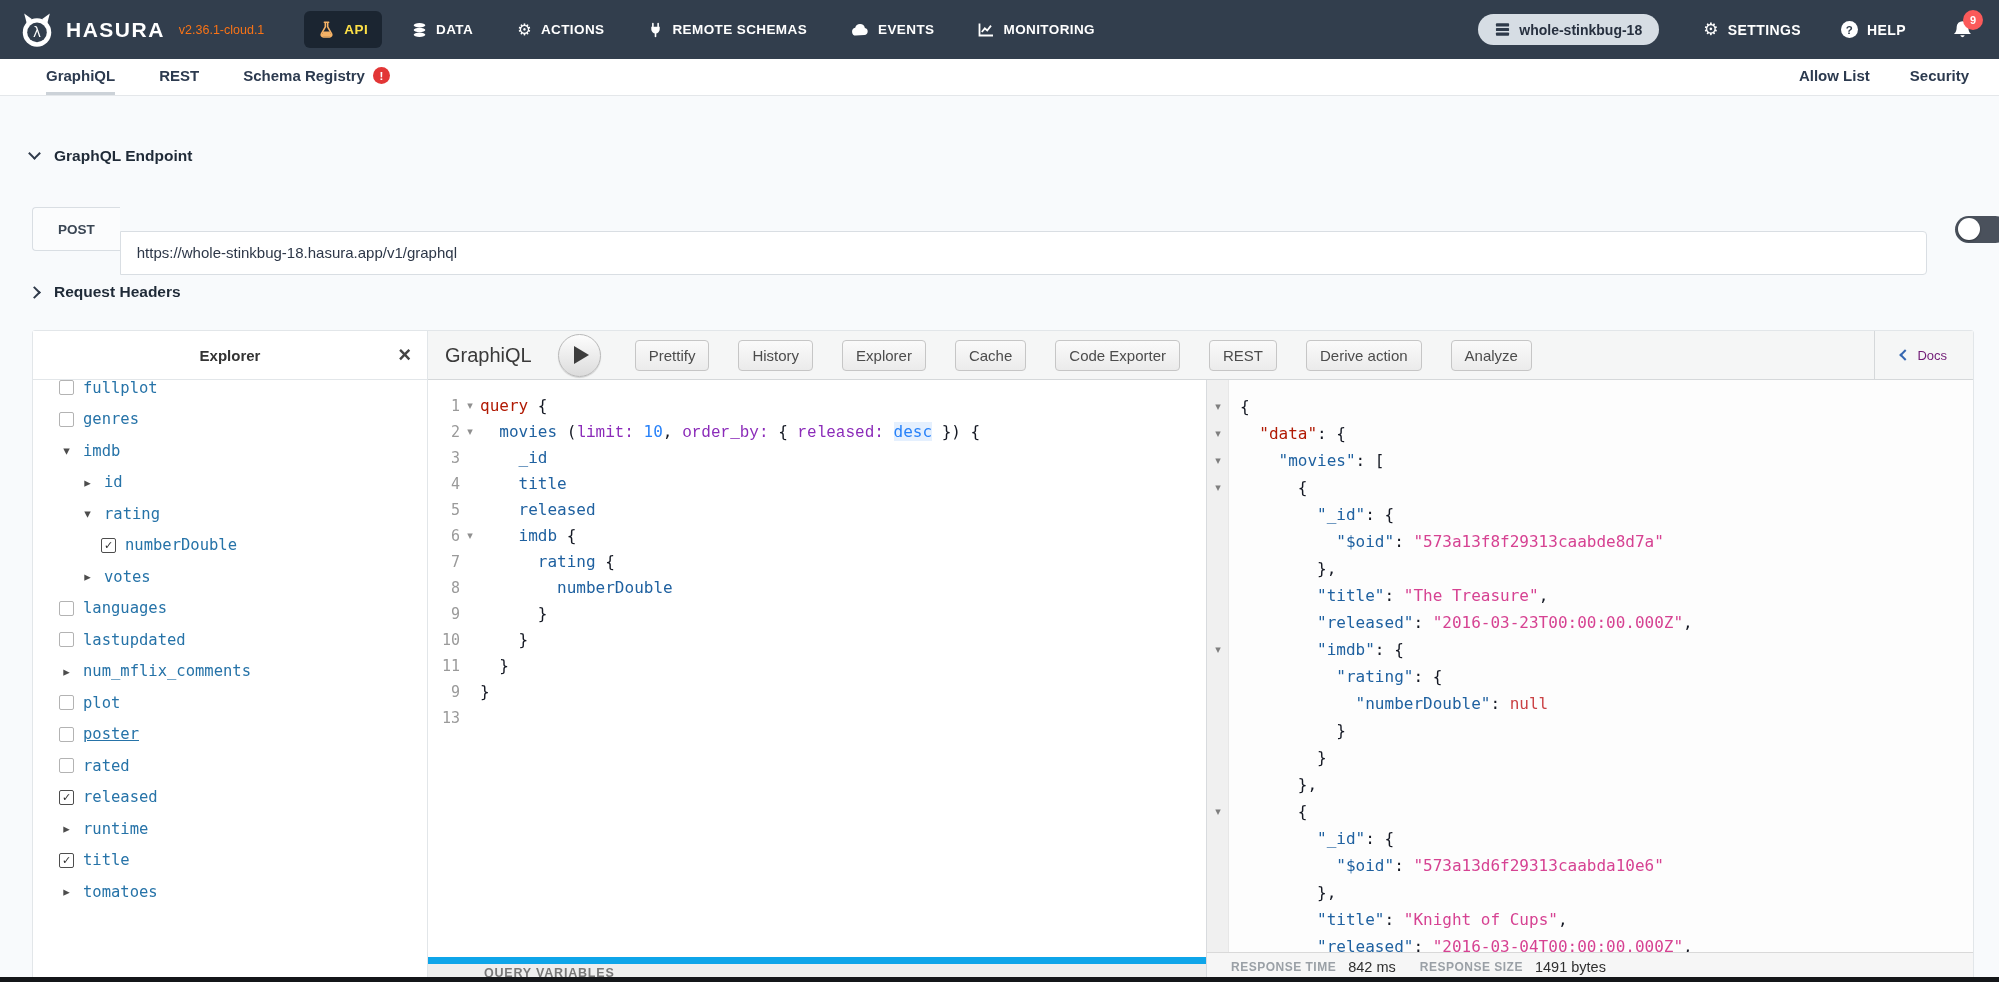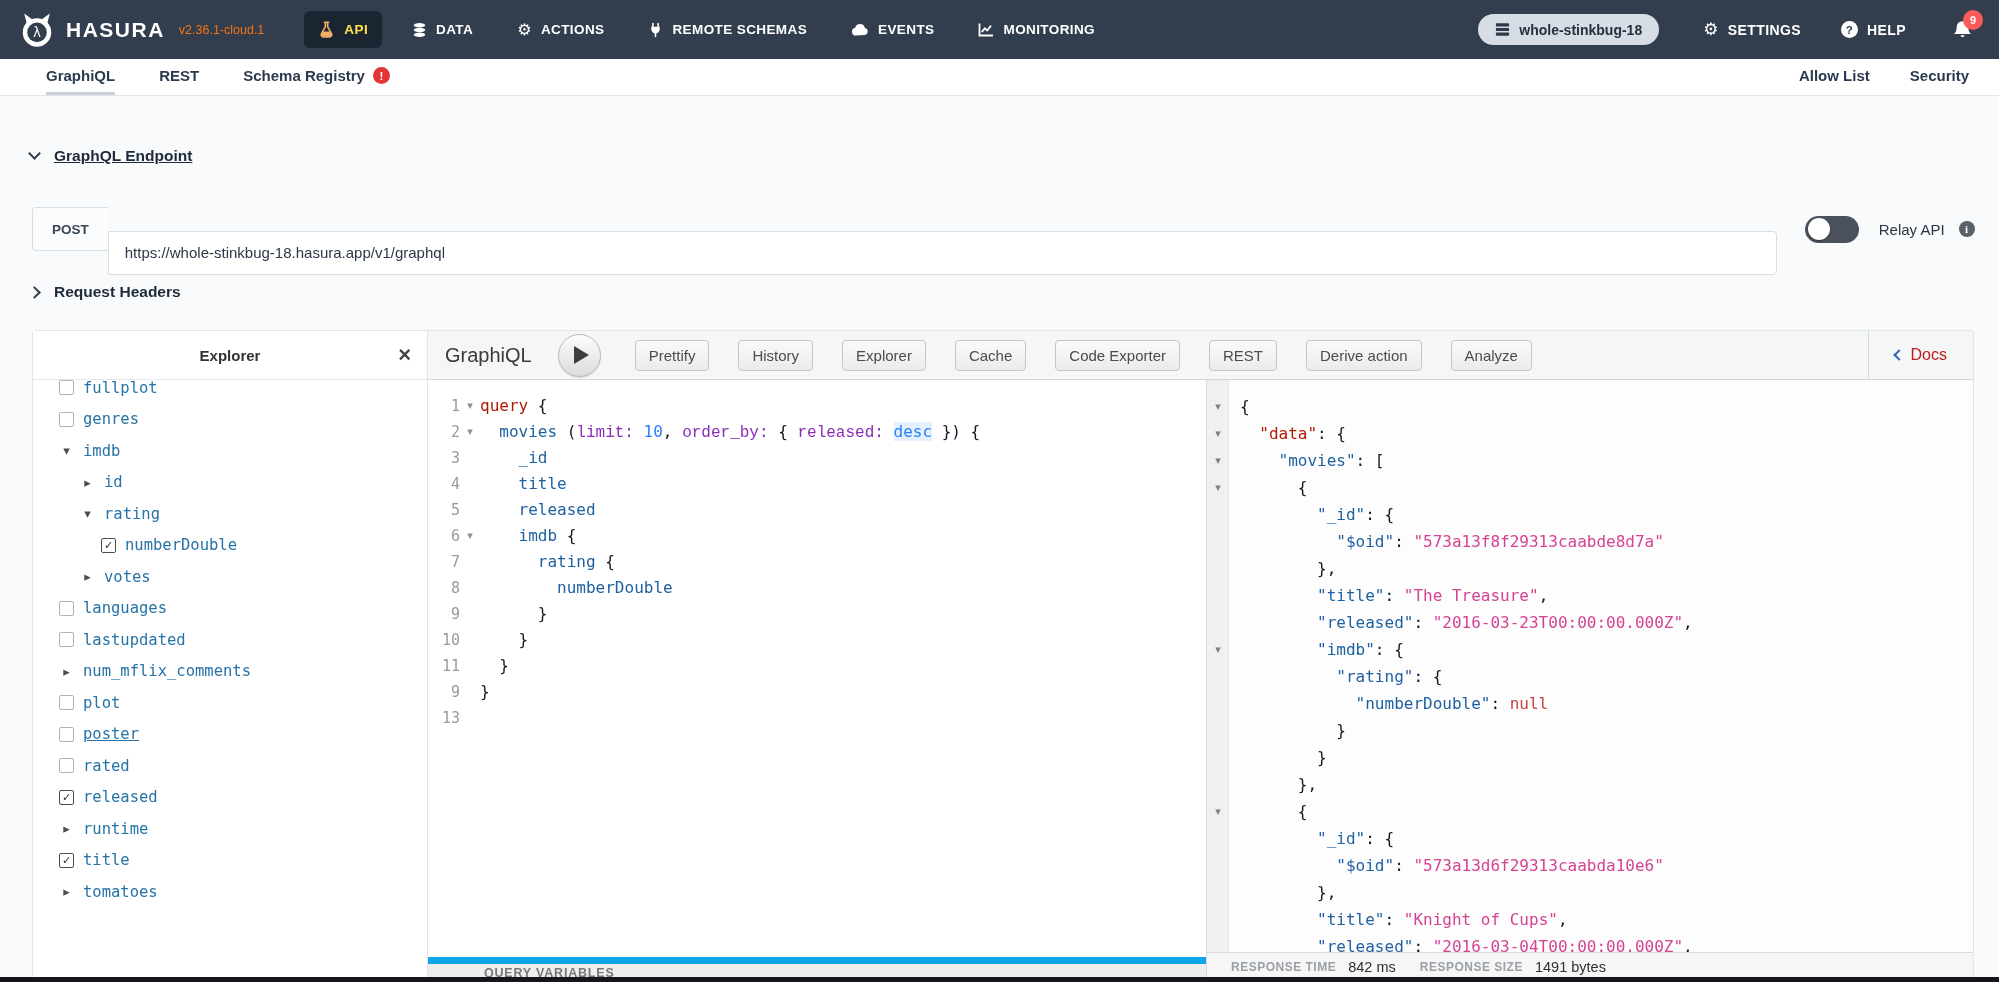--- a/index.html
+++ b/index.html
@@ -53,27 +53,27 @@
   .tab-badge { width:17px; height:17px; border-radius:50%; background:#e23636; color:#fff;
     font-size:11.5px; font-weight:700; display:flex; align-items:center; justify-content:center; }
   .tabs-right { margin-left:auto; display:flex; align-items:center; }
   .tabs-right .tab { margin-right:0; margin-left:40px; }
   
   .section-head { position:absolute; display:flex; align-items:center; gap:15px;
     font-size:15.5px; font-weight:700; color:#1f2a37; cursor:pointer; }
   .chev { width:9px; height:9px; border-right:2.4px solid #2f3a4a; border-bottom:2.4px solid #2f3a4a; flex:none; }
   .chev.down { transform:rotate(45deg); margin-top:-5px; }
   .chev.right { transform:rotate(-45deg); }
-  #endpoint-head { left:30px; top:147px;text-decoration:underline; }
+  #endpoint-head { left:30px; top:147px; }
   #reqheaders-head { left:30px; top:283px; }
   .post-row { position:absolute; left:32px; top:207px; right:20px; height:44px; display:flex; align-items:center; }
-  .method-box { height:44px; display:flex; align-items:center; padding:0 19px;
+  .method-box { height:44px; display:flex; align-items:center; padding:0 25px;
     border:1px solid #d9dee3; border-right:none; border-radius:4px 0 0 4px; background:#fbfcfd;
     font-size:13.5px; font-weight:700; color:#3a4654; }
-  .url-field { height:44px; width:1669px; flex:none; display:flex; align-items:center; padding:0 16px;
+  .url-field { height:44px; width:1807px; flex:none; display:flex; align-items:center; padding:0 16px;
     border:1px solid #d9dee3; border-radius:0 4px 4px 0; background:#fff; font-size:15px; color:#2d3748;margin-top:47px; }
   .toggle { width:54px; height:27px; border-radius:14px; background:#4a515c; position:relative;
     margin-left:28px; flex:none; cursor:pointer; }
   .knob { position:absolute; left:3px; top:2.5px; width:22px; height:22px; border-radius:50%;
     background:#fff; box-shadow:0 1px 2px rgba(0,0,0,.35); }
   .relay-label { margin-left:20px; font-size:15px; color:#2c3644; }
   .info-i { width:16px; height:16px; border-radius:50%; background:#5a616b; color:#fff; font-size:11px;
     font-weight:700; display:flex; align-items:center; justify-content:center; margin-left:14px;
     font-family:"Liberation Serif",serif; }
   
@@ -112,21 +112,21 @@
   .play-btn { width:43px; height:43px; border-radius:50%; border:1px solid #b9b9b9; flex:none;
     background:linear-gradient(#fdfdfd,#dcdcdc); box-shadow:0 1px 1px rgba(0,0,0,.15);
     display:flex; align-items:center; justify-content:center; margin-right:34px; cursor:pointer; }
   .play-tri { width:0; height:0; border-left:15px solid #3d3d3d; border-top:9px solid transparent;
     border-bottom:9px solid transparent; margin-left:5px; }
   .tb-btns { display:flex; align-items:center; }
   .tb-btn { height:31px; padding:0 13px; margin-right:29px; border:1px solid #c6c6c6; border-radius:4px;
     background:linear-gradient(#fafafa,#ebebeb); font-size:15px; color:#4c4c4c; cursor:pointer;
     font-family:"Liberation Sans","DejaVu Sans",sans-serif; display:flex; align-items:center; }
   .docs-btn { margin-left:auto; height:100%; border-left:1px solid #d5d8da; display:flex;
-    align-items:center; gap:8px; padding:0 26px; color:#b91c1c; font-size:16px; cursor:pointer; }
+    align-items:center; gap:8px; padding:0 26px; color:#701a75; font-size:13px; cursor:pointer; }
   .docs-chev { width:8px; height:8px; border-left:2.6px solid #3667b1; border-bottom:2.6px solid #3667b1;
     transform:rotate(45deg); }
   
   .editor { position:absolute; left:395px; top:49px; width:778px; bottom:0; background:#fff; }
   .code-area { position:absolute; left:0; right:0; top:0; bottom:24px; overflow:hidden; padding-top:13px; }
   .code-line { display:flex; height:26px; line-height:26px; white-space:pre;
     font-family:"DejaVu Sans Mono",monospace; font-size:16px; }
   .ln { width:32px; flex:none; text-align:right; color:#9a9a9a; font-size:15px; }
   .fold { width:20px; flex:none; text-align:center; color:#8f8f8f; font-size:11px;
     font-family:"DejaVu Sans",sans-serif; }

